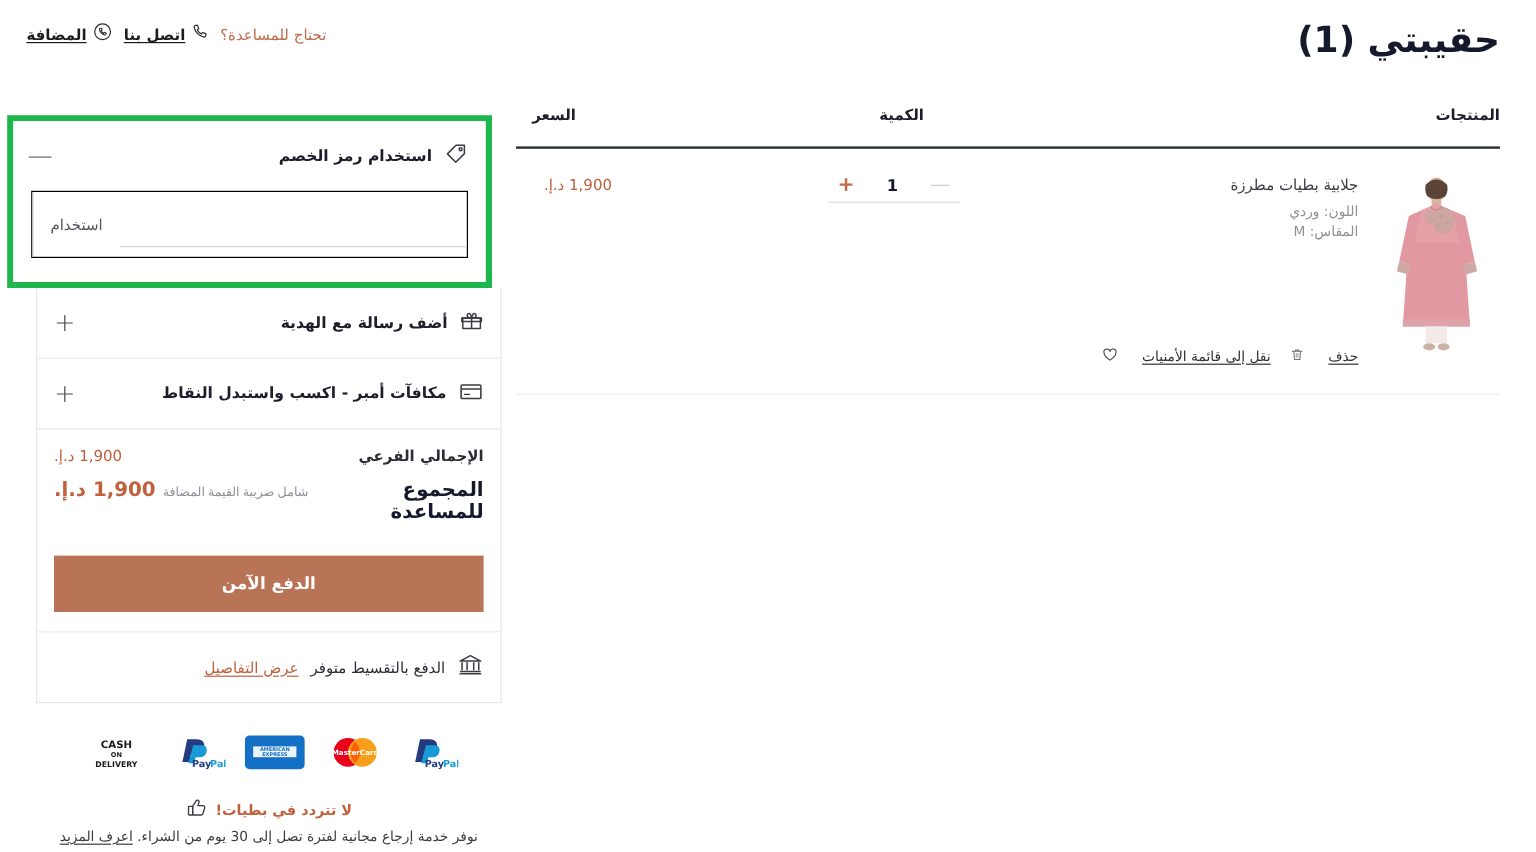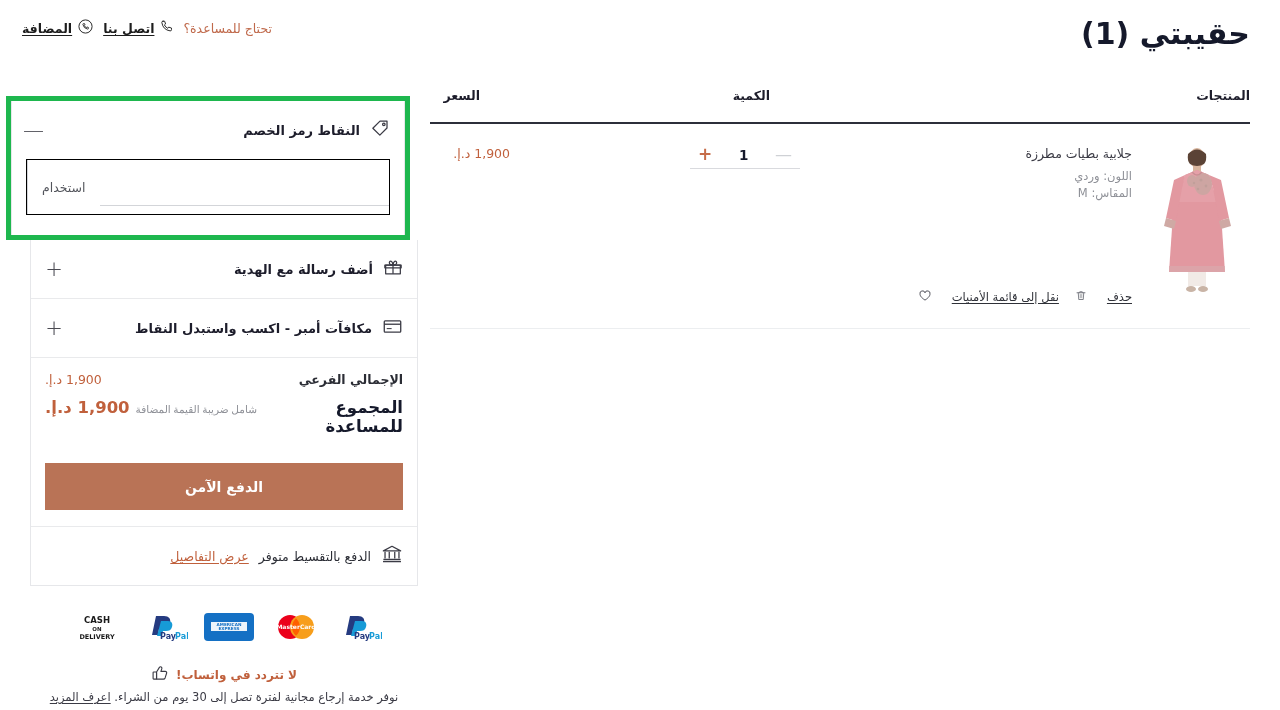--- a/index.html
+++ b/index.html
@@ -572,21 +572,21 @@
     <div class="coupon-wrap">
       <div class="coupon-inner">
         <div class="acc-row">
           <span class="acc-left">
             <span>
               <svg width="20" height="20" viewBox="0 0 24 24" fill="none" stroke="#3b3b45" stroke-width="1.5" stroke-linejoin="round">
                 <path d="M3.4 12.3 L12 3.7 L20.4 3.7 L20.4 12 L11.8 20.6 Z"></path>
                 <circle cx="16.6" cy="7.6" r="1.5"></circle>
               </svg>
             </span>
-            <span class="acc-label">النقاط رمز الخصم</span>
+            <span class="acc-label">استخدام رمز الخصم</span>
           </span>
           <span class="acc-toggle">—</span>
         </div>
 
         <div class="coupon-body">
           <div class="coupon-field">
             <input class="coupon-input" type="text" placeholder="" style="">
             <button class="coupon-apply">استخدام</button>
           </div>
         </div>
@@ -702,21 +702,21 @@
           <path d="M12 4 h8 c5 0 7 3 6 7 c-1 4 -4 6 -8 6 h-3 l-1 6 h-6 Z" fill="#253b80"></path>
           <path d="M17 9 h7 c4 0 5 3 4 6 c-1 3 -3 4 -6 4 h-3 l-1 5 h-5 Z" fill="#179bd7"></path>
           <text x="24" y="27" font-family="DejaVu Sans, sans-serif" font-size="8" font-weight="bold" fill="#253b80" text-anchor="middle">Pay</text>
           <text x="38" y="27" font-family="DejaVu Sans, sans-serif" font-size="8" font-weight="bold" fill="#179bd7" text-anchor="middle">Pal</text>
         </svg>
       </span>
     </div>
 
     <div class="reassure">
       <div class="re-head">
-        <span class="re-title">لا تتردد في واتساب!</span>
+        <span class="re-title">لا تتردد في بطيات!</span>
         <span>
           <svg width="18" height="18" viewBox="0 0 24 24" fill="none" stroke="#3b3b45" stroke-width="1.5" stroke-linejoin="round">
             <path d="M7.4 10.6 L11.4 4.2 a1.9 1.9 0 0 1 3.1 1.9 L13.2 9.8 H19 a1.9 1.9 0 0 1 1.8 2.5 l-2 6.3 a2.4 2.4 0 0 1 -2.3 1.6 H7.4 Z"></path>
             <rect x="2.8" y="10.6" width="4.6" height="9.6" rx="0.8"></rect>
           </svg>
         </span>
       </div>
       <div class="re-sub">
         <span>نوفر خدمة إرجاع مجانية لفترة تصل إلى 30 يوم من الشراء.</span>
         <span class="re-link">اعرف المزيد</span>

